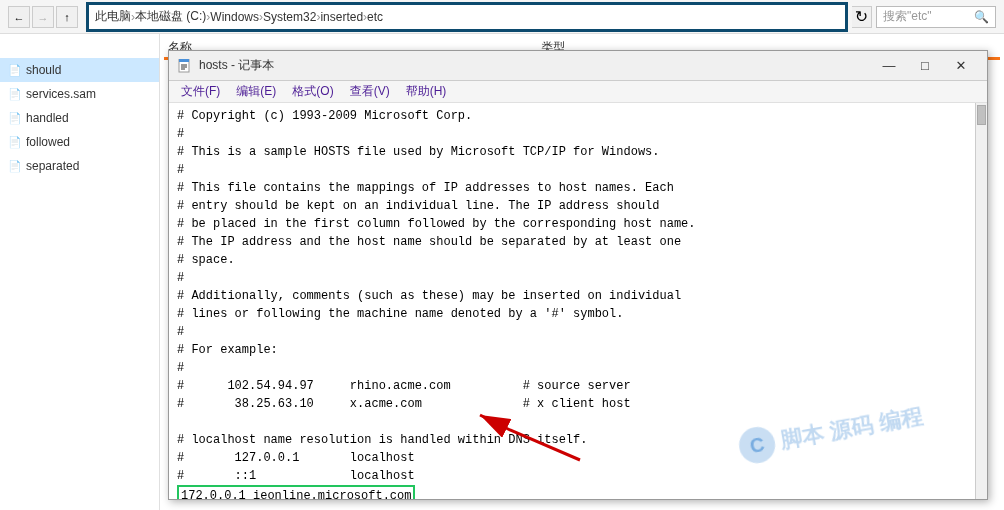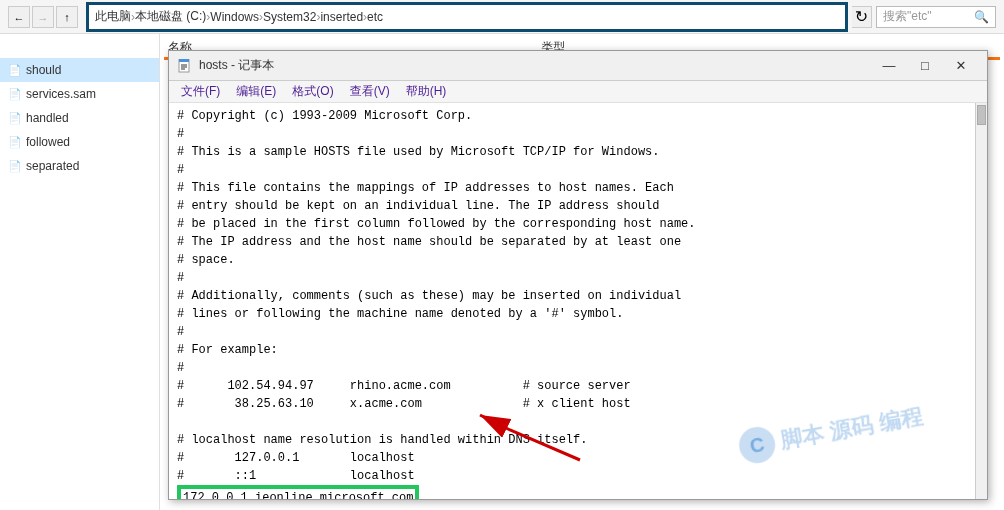--- a/index.html
+++ b/index.html
@@ -353,21 +353,21 @@
 # lines or following the machine name denoted by a '#' symbol.
 #
 # For example:
 #
 #      102.54.94.97     rhino.acme.com          # source server
 #       38.25.63.10     x.acme.com              # x client host
 
 # localhost name resolution is handled within DNS itself.
 #       127.0.0.1       localhost
 #       ::1             localhost</span>
-<span style="display:inline-block;border:4px solid #22c55e;padding:0 2px;background:#fff;">172.0.0.1 ieonline.microsoft.com</span>
+<span style="display:inline-block;border:2px solid #22c55e;padding:0 2px;background:#fff;">172.0.0.1 ieonline.microsoft.com</span>
     </div>
     <div class="notepad-scrollbar">
       <div style="height:20px;background:#c0c0c0;margin:2px 1px;border:1px solid #aaa;"></div>
     </div>
   </div>
 </div>
 
 <svg class="red-arrow" style="position:absolute;left:400px;top:370px;width:200px;height:100px;" viewBox="0 0 200 100">
   <defs>
     <marker id="arrowhead" markerWidth="10" markerHeight="7" refX="10" refY="3.5" orient="auto">

